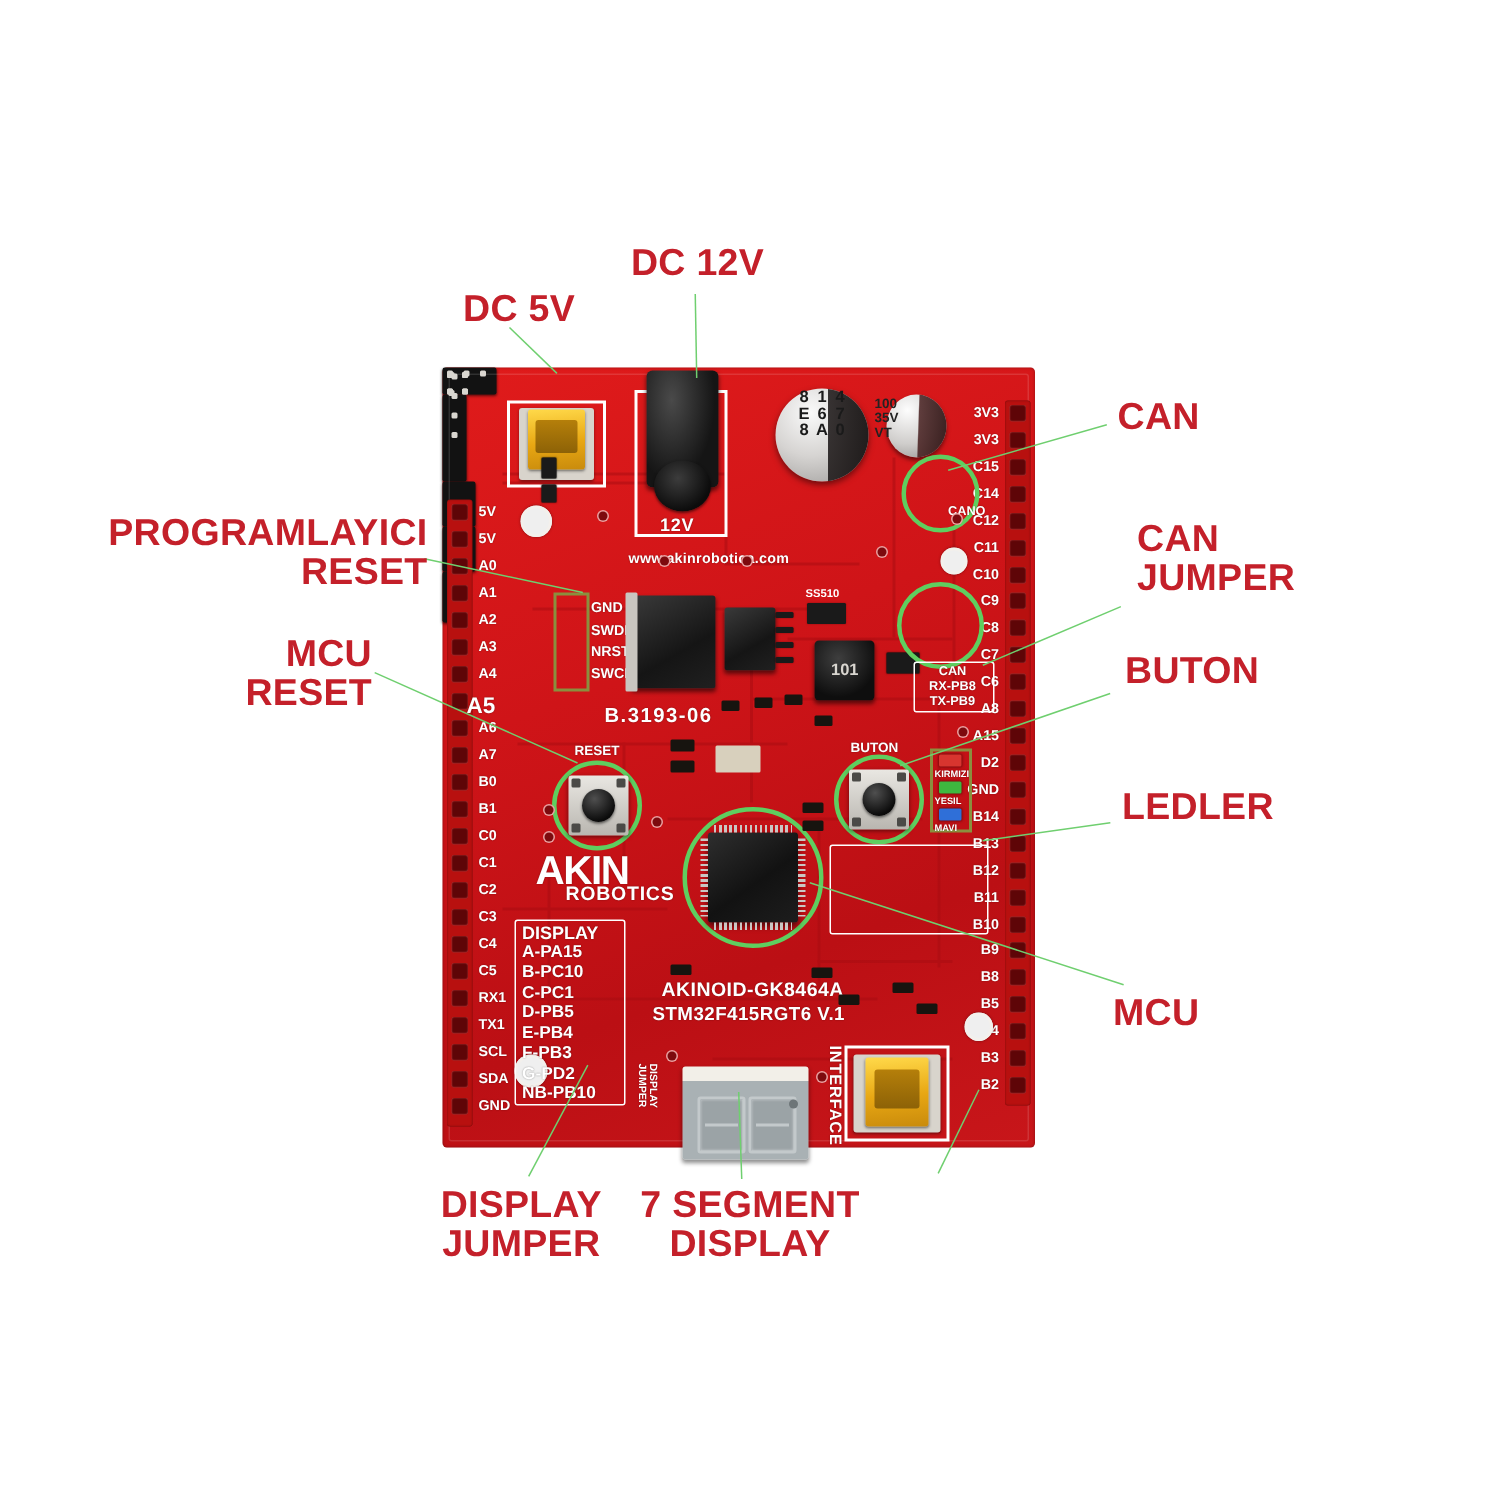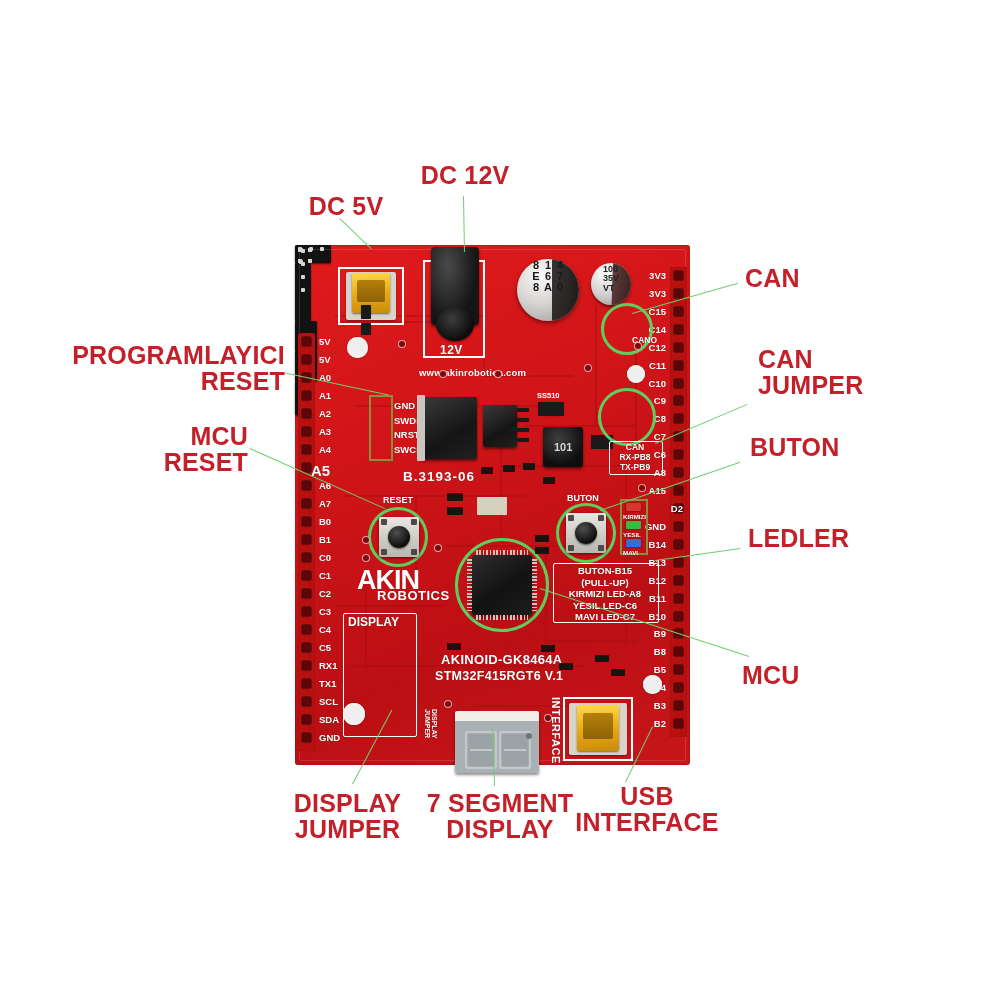--- a/index.html
+++ b/index.html
@@ -212,21 +212,21 @@
         <div class="silk" style="font-size: 9.5px; top: 78.7692px; right: 24px; text-align: right;">C14</div>
         <div class="silk" style="font-size: 9.5px; top: 96.6923px; right: 24px; text-align: right;">C12</div>
         <div class="silk" style="font-size: 9.5px; top: 114.615px; right: 24px; text-align: center;">C11</div>
         <div class="silk" style="font-size: 9.5px; top: 132.538px; right: 24px; text-align: right;">C10</div>
         <div class="silk" style="font-size: 9.5px; top: 150.462px; right: 24px; text-align: right;">C9</div>
         <div class="silk" style="font-size: 9.5px; top: 168.385px; right: 24px; text-align: right;">C8</div>
         <div class="silk" style="font-size: 9.5px; top: 186.308px; right: 24px; text-align: right;">C7</div>
         <div class="silk" style="font-size: 9.5px; top: 204.231px; right: 24px; text-align: right;">C6</div>
         <div class="silk" style="font-size: 9.5px; top: 222.154px; right: 24px; text-align: right;">A8</div>
         <div class="silk" style="font-size: 9.5px; top: 240.077px; right: 24px; text-align: center;">A15</div>
-        <div class="silk" style="font-size: 9.5px; top: 258px; right: 7px; text-align: center;">D2</div>
+        <div class="silk" style="font-size: 9.5px; top: 258px; right: 24px; text-align: center;">D2</div>
         <div class="silk" style="font-size: 9.5px; top: 275.923px; right: 24px; text-align: right;">GND</div>
         <div class="silk" style="font-size: 9.5px; top: 293.846px; right: 24px; text-align: right;">B14</div>
         <div class="silk" style="font-size: 9.5px; top: 311.769px; right: 24px; text-align: right;">B13</div>
         <div class="silk" style="font-size: 9.5px; top: 329.692px; right: 24px; text-align: right;">B12</div>
         <div class="silk" style="font-size: 9.5px; top: 347.615px; right: 24px; text-align: right;">B11</div>
         <div class="silk" style="font-size: 9.5px; top: 365.538px; right: 24px; text-align: right;">B10</div>
         <div class="silk" style="font-size: 9.5px; top: 383.462px; right: 24px; text-align: right;">B9</div>
         <div class="silk" style="font-size: 9.5px; top: 401.385px; right: 24px; text-align: right;">B8</div>
         <div class="silk" style="font-size: 9.5px; top: 419.308px; right: 24px; text-align: right;">B5</div>
         <div class="silk" style="font-size: 9.5px; top: 437.231px; right: 24px; text-align: right;">B4</div>
@@ -251,21 +251,21 @@
 
     <div class="comp ecap" style="left:222px;top:14px;width:62px;height:62px;">
       <div class="cb"></div>
       <div class="txt" style="font-size:11px;">470
 16A
 8E8</div>
     </div>
     <div class="comp ecap2" style="left:296px;top:18px;width:40px;height:42px;">
       <div class="cb"></div>
     </div>
-    <div class="silkd" style="left:308px;top:20px;font-size:9px;color:#222;line-height:1.05;white-space:pre-line;">100
+    <div class="silkd" style="left:288px;top:20px;font-size:9px;color:#222;line-height:1.05;white-space:pre-line;">100
 35V
 VT</div>
 
     <div class="hl" style="left:306px;top:58px;width:52px;height:52px;"></div>
     <div class="jmp" style="left:314px;top:70px;width:36px;height:18px;">
       <i style="left:3px"></i>
         <i style="left:14px"></i>
         <i style="left:25px"></i>
     </div>
     <div class="silk" style="left:316px;top:90px;font-size:8.5px;margin-left:21px;">CANO</div>
@@ -350,29 +350,34 @@
       <div class="legsv" style="top:4px;bottom:4px;left:-5px;width:5px;"></div>
       <div class="legsv" style="top:4px;bottom:4px;right:-5px;width:5px;"></div>
     </div>
 
     <div style="position:absolute;left:62px;top:320px;">
       <div class="silk" style="position:relative;font-size:27px;letter-spacing:-1px;">AKIN</div>
       <div class="silk" style="position:relative;top:-8px;left:20px;font-size:13px;letter-spacing:.5px;">ROBOTICS</div>
     </div>
 
     <div class="silkbox" style="left:258px;top:318px;width:104px;height:58px;"></div>
-    <div class="silk" style="left:260px;top:320px;width:100px;font-size:9.5px;line-height:1.22;text-align:center;">BUTON-B15
-(PULL-UP)
-KIRMIZI LED-A8
-YESIL LED-C6
-MAVI LED-C7</div>
 
     <div class="silkbox" style="left:48px;top:368px;width:72px;height:122px;"></div>
     <div style="position:absolute;left:53px;top:370px;">
       <div class="silk" style="position:relative;font-size:12px;">DISPLAY</div>
+      <div id="dispPins" style="position:relative;">
+          <div class="silk" style="position: relative; font-size: 11.5px; line-height: 1.17;">A-PA15</div>
+          <div class="silk" style="position: relative; font-size: 11.5px; line-height: 1.17;">B-PC10</div>
+          <div class="silk" style="position: relative; font-size: 11.5px; line-height: 1.17;">C-PC1</div>
+          <div class="silk" style="position: relative; font-size: 11.5px; line-height: 1.17;">D-PB5</div>
+          <div class="silk" style="position: relative; font-size: 11.5px; line-height: 1.17;">E-PB4</div>
+          <div class="silk" style="position: relative; font-size: 11.5px; line-height: 1.17;">F-PB3</div>
+          <div class="silk" style="position: relative; font-size: 11.5px; line-height: 1.17;">G-PD2</div>
+          <div class="silk" style="position: relative; font-size: 11.5px; line-height: 1.17;">NB-PB10</div>
+        </div>
     </div>
 
     <div class="silk" style="left:146px;top:407px;font-size:13px;letter-spacing:.3px;">AKINOID-GK8464A</div>
     <div class="silk" style="left:140px;top:424px;font-size:12.5px;letter-spacing:.3px;">STM32F415RGT6 V.1</div>
 
     <div class="jmp" style="left:120px;top:478px;width:13px;height:34px;">
       <i style="left:4px;top:3px"></i>
         <i style="left:4px;top:15px"></i>
     </div>
     <div class="silk" style="left:129px;top:464px;font-size:7px;writing-mode:vertical-rl;">DISPLAY JUMPER</div>
@@ -445,16 +450,14 @@
 JUMPER</div>
   <div class="ann r" style="left:88px;top:423px;width:160px;">MCU
 RESET</div>
   <div class="ann" style="left:750px;top:434px;">BUTON</div>
   <div class="ann" style="left:748px;top:525px;">LEDLER</div>
   <div class="ann" style="left:742px;top:662px;">MCU</div>
   <div class="ann c" style="left:285px;top:790px;width:125px;">DISPLAY
 JUMPER</div>
   <div class="ann c" style="left:420px;top:790px;width:160px;">7 SEGMENT
 DISPLAY</div>
-  <div class="ann c" style="left:572px;top:783px;width:150px;">USB
-INTERFACE</div>
 
 </div>
 
 </body></html>

